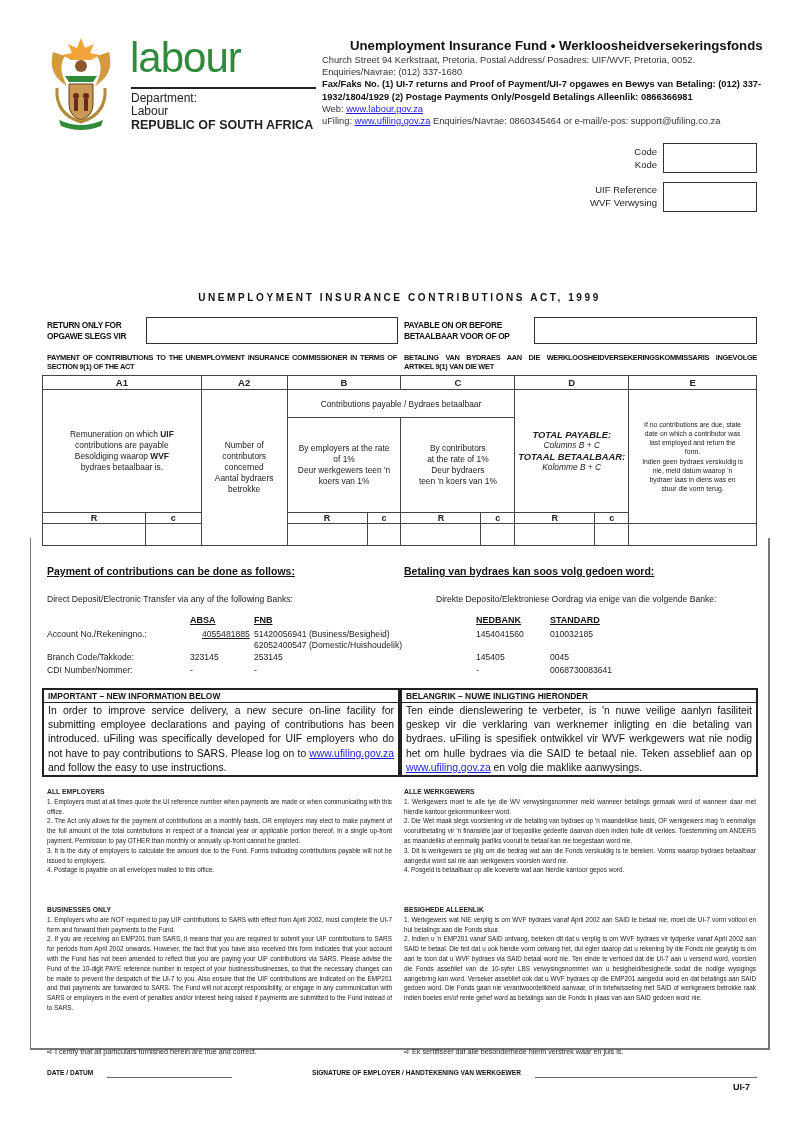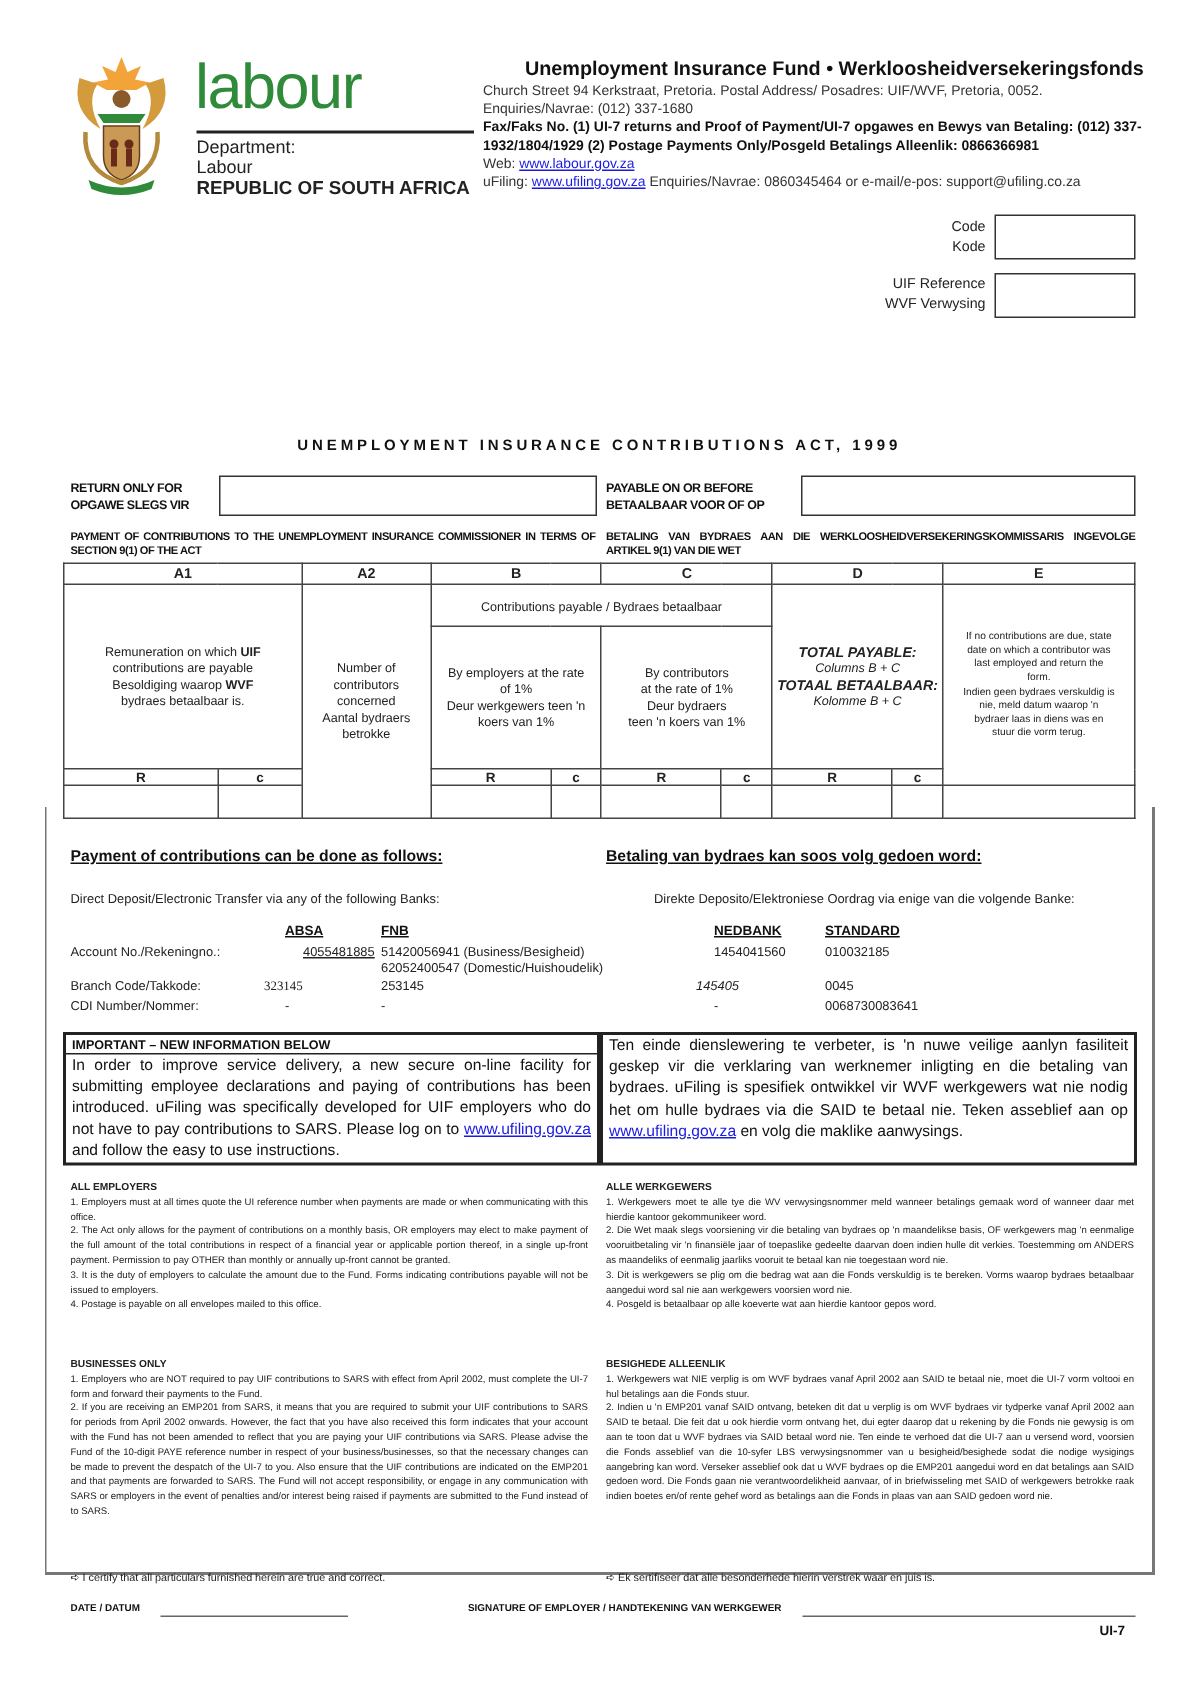--- a/index.html
+++ b/index.html
@@ -217,44 +217,45 @@
 
 <div class="abs small" style="left:47px; top:594px;">Direct Deposit/Electronic Transfer via any of the following Banks:</div>
 <div class="abs small" style="left:404px; top:594px;margin-left:32px;">Direkte Deposito/Elektroniese Oordrag via enige van die volgende Banke:</div>
 
 <div class="abs small" style="left:47px; top:629px;">Account No./Rekeningno.:</div>
 <div class="abs small" style="left:47px; top:652px;">Branch Code/Takkode:</div>
 <div class="abs small" style="left:47px; top:665px;">CDI Number/Nommer:</div>
 
 <div class="abs bank-h" style="left:190px; top:615px;">ABSA</div>
 <div class="abs small" style="left:202px; top:629px;text-decoration:underline;">4055481885</div>
-<div class="abs small" style="left:176px; top:652px;font-family:Liberation Serif, serif;">323145</div>
+<div class="abs small" style="left:190px; top:652px;">323145</div>
 <div class="abs small" style="left:190px; top:665px;">-</div>
 
 <div class="abs bank-h" style="left:254px; top:615px;">FNB</div>
 <div class="abs small" style="left:254px; top:629px;">51420056941 (Business/Besigheid)</div>
 <div class="abs small" style="left:254px; top:640px;">62052400547 (Domestic/Huishoudelik)</div>
 <div class="abs small" style="left:254px; top:652px;">253145</div>
 <div class="abs small" style="left:254px; top:665px;">-</div>
 
 <div class="abs bank-h" style="left:476px; top:615px;">NEDBANK</div>
 <div class="abs small" style="left:476px; top:629px;">1454041560</div>
-<div class="abs small" style="left:464px; top:652px;font-style:italic;">145405</div>
+<div class="abs small" style="left:476px; top:652px;">145405</div>
 <div class="abs small" style="left:476px; top:665px;">-</div>
 
 <div class="abs bank-h" style="left:550px; top:615px;">STANDARD</div>
 <div class="abs small" style="left:550px; top:629px;">010032185</div>
 <div class="abs small" style="left:550px; top:652px;">0045</div>
 <div class="abs small" style="left:550px; top:665px;">0068730083641</div>
 
 <div class="abs important" style="left:42px; top:688px; width:358px; height:89px;">
   <div class="imp-head">IMPORTANT – NEW INFORMATION BELOW</div>
   <div class="imp-body"><span>In order to improve service delivery, a new secure on-line facility for submitting employee declarations and paying of contributions has been introduced. uFiling was specifically developed for UIF employers who do not have to pay contributions to SARS. Please log on to </span><a>www.ufiling.gov.za</a><span> and follow the easy to use instructions.</span></div>
 </div>
 <div class="abs important" style="left:400px; top:688px; width:358px; height:89px;">
+  <div class="imp-head">BELANGRIK – NUWE INLIGTING HIERONDER</div>
   <div class="imp-body"><span>Ten einde dienslewering te verbeter, is 'n nuwe veilige aanlyn fasiliteit geskep vir die verklaring van werknemer inligting en die betaling van bydraes. uFiling is spesifiek ontwikkel vir WVF werkgewers wat nie nodig het om hulle bydraes via die SAID te betaal nie. Teken asseblief aan op </span><a>www.ufiling.gov.za</a><span> en volg die maklike aanwysings.</span></div>
 </div>
 
 <div class="abs notes" style="left:47px; top:787px; width:345px;">
   <div class="nh">ALL EMPLOYERS</div>
   <div>1. Employers must at all times quote the UI reference number when payments are made or when communicating with this office.</div>
   <div>2. The Act only allows for the payment of contributions on a monthly basis, OR employers may elect to make payment of the full amount of the total contributions in respect of a financial year or applicable portion thereof, in a single up-front payment.  Permission to pay OTHER than monthly or annually up-front cannot be granted.</div>
   <div>3. It is the duty of employers to calculate the amount due to the Fund. Forms indicating contributions payable will not be issued to employers.</div>
   <div>4. Postage is payable on all envelopes mailed to this office.</div>
 </div>

